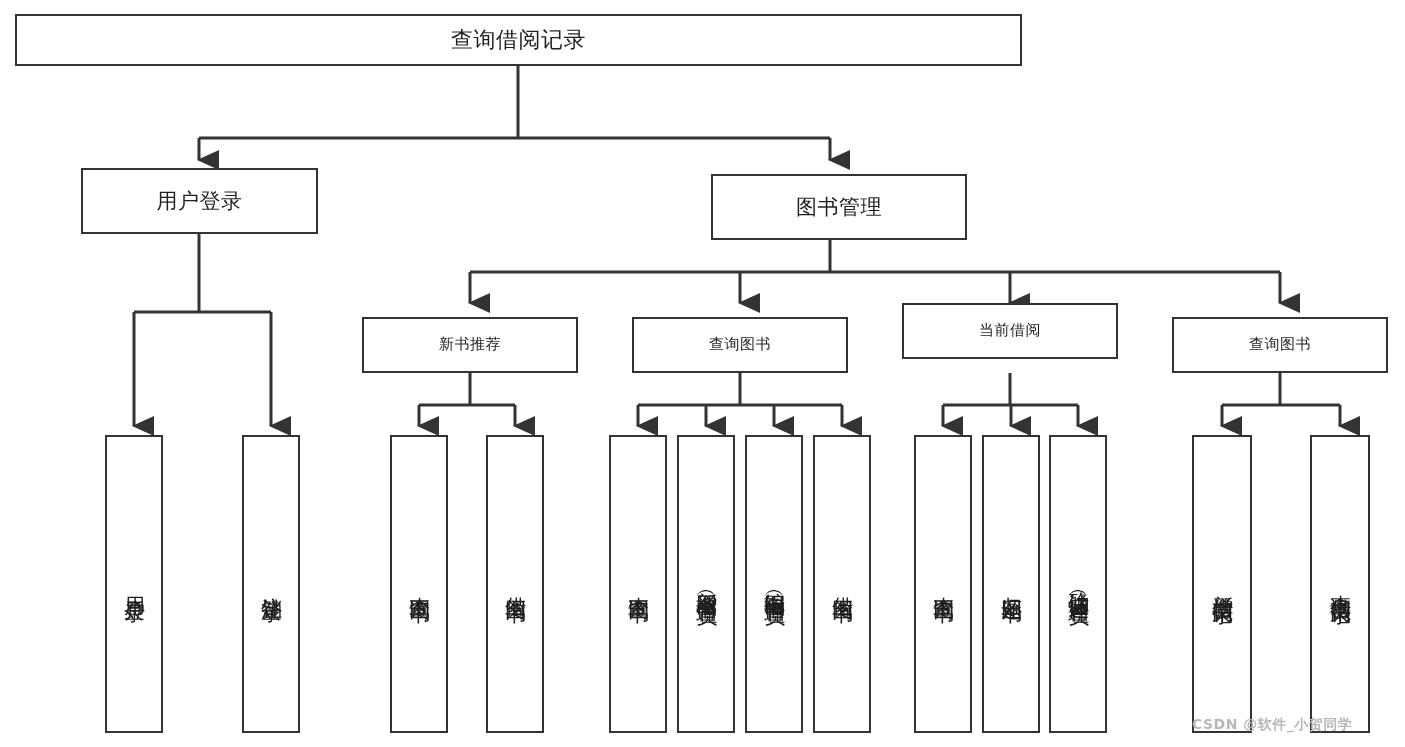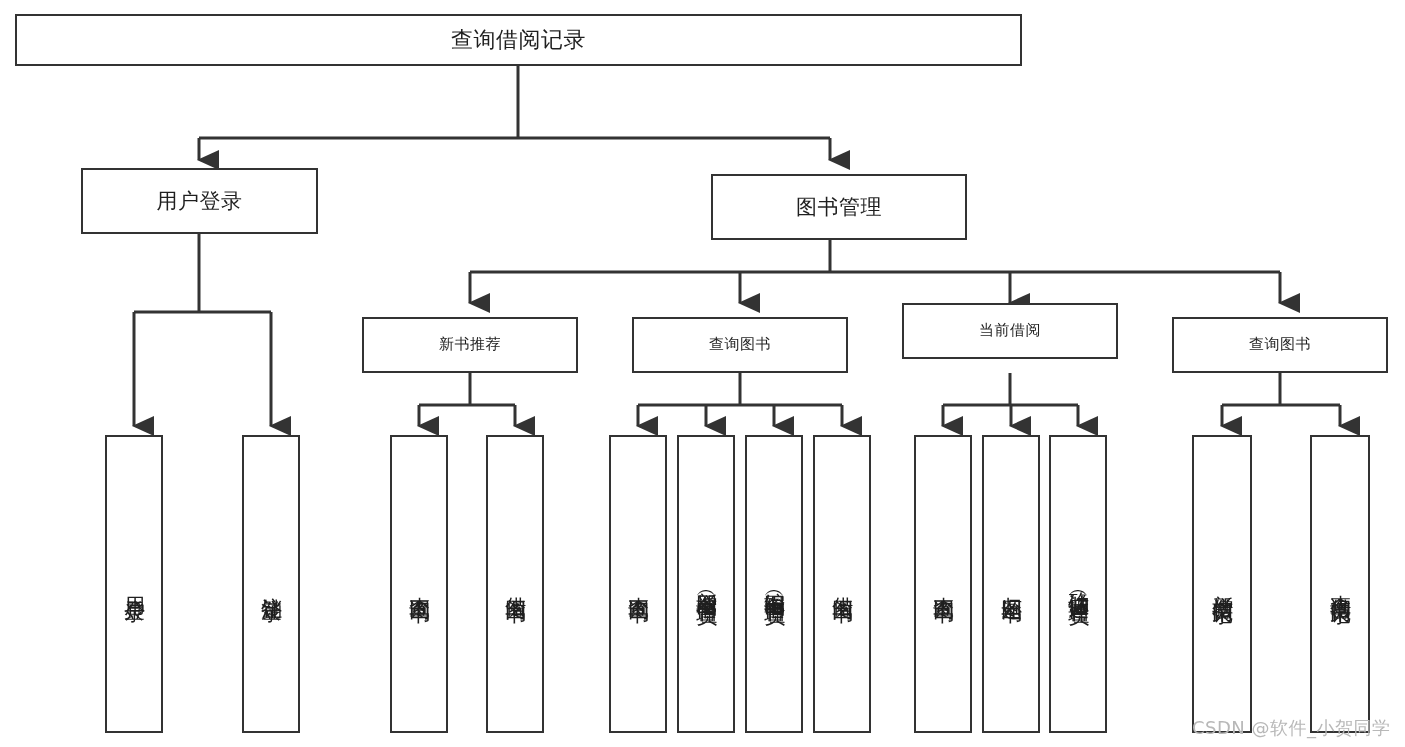--- a/index.html
+++ b/index.html
@@ -47,24 +47,25 @@
   }
   svg.edges{
     position:absolute;
     left:0;top:0;
     width:1405px;
     height:747px;
     pointer-events:none;
   }
   .watermark{
     position:absolute;
-    font-size:18px;
+    font-size:14px;
     color:#b8b8b8;
     white-space:nowrap;
     letter-spacing:0.5px;
+    font-weight:bold;
   }
 </style>
 </head>
 <body>
 
 <div id="canvas">
 
   <svg class="edges" viewBox="0 0 1405 747">
     <defs>
       <marker id="arrow" viewBox="0 0 12 12" refX="5" refY="10" markerWidth="8" markerHeight="10" orient="auto-start-reverse">

